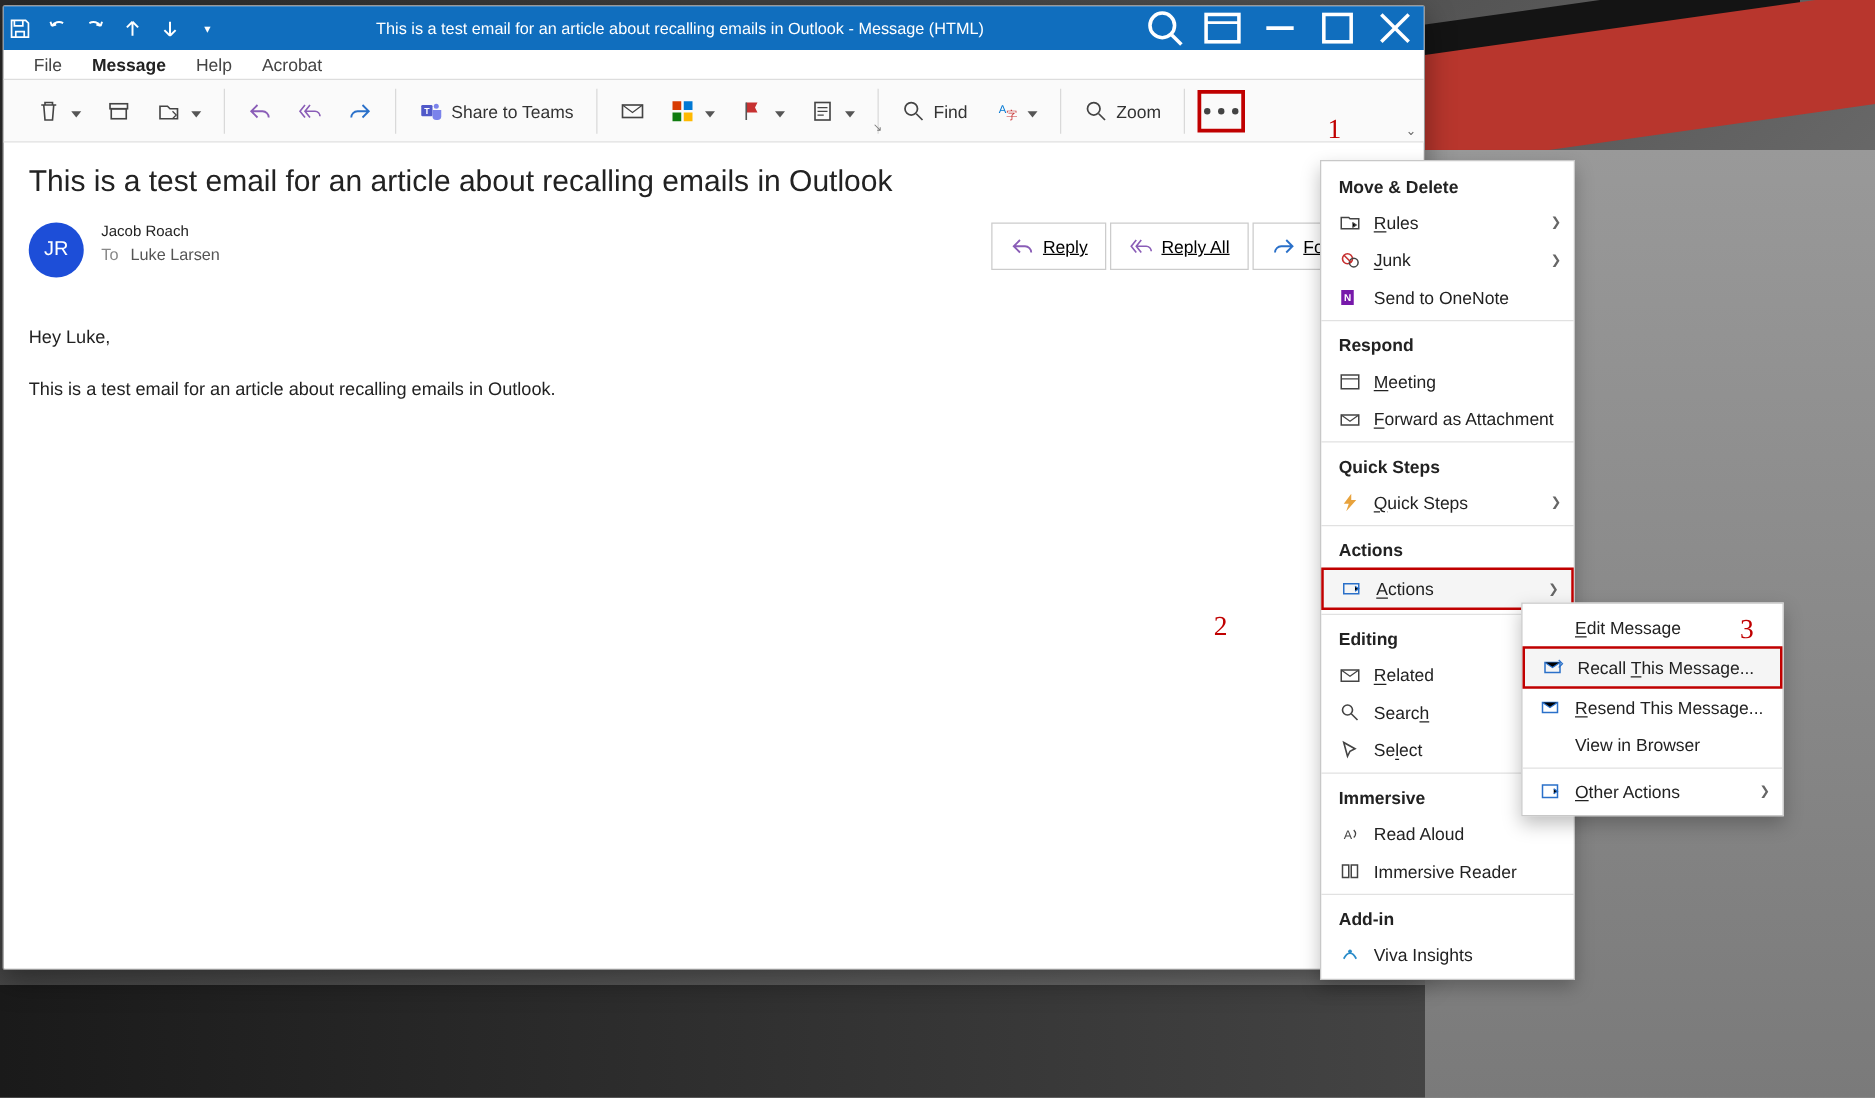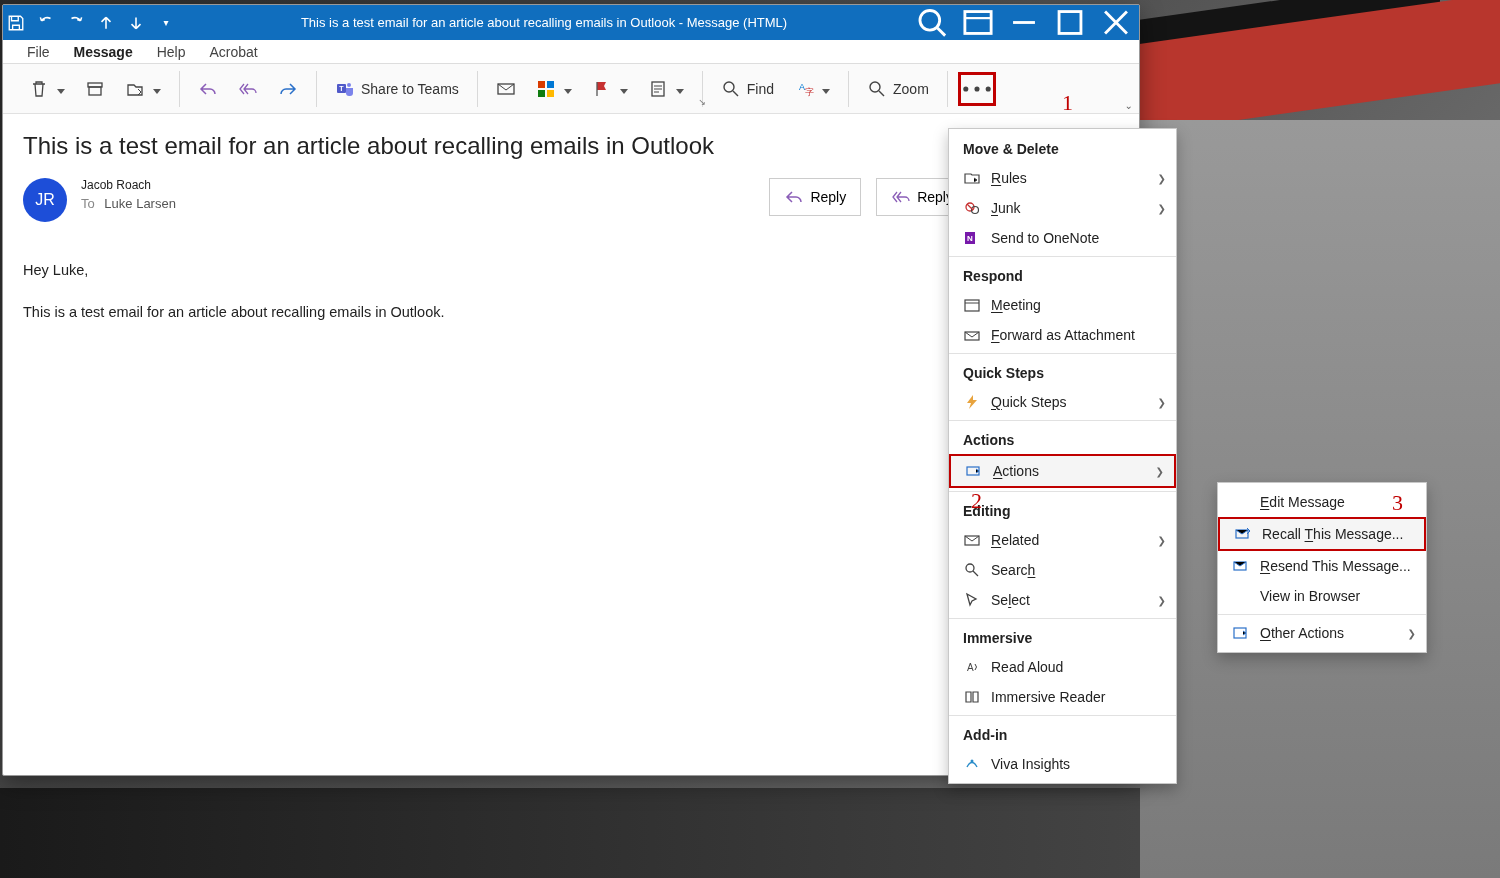--- a/index.html
+++ b/index.html
@@ -41,28 +41,28 @@
 
 
 .email-pane { padding: 18px 20px; height: calc(100% - 123px); overflow: auto; }
 .email-subject { font-size: 24px; font-weight: 400; color: #222; margin-bottom: 18px; }
 .email-header-row { display: flex; align-items: flex-start; margin-bottom: 20px; }
 .avatar { width: 44px; height: 44px; border-radius: 50%; background: #1d4ed8; color: #fff; display: flex; align-items: center; justify-content: center; font-size: 16px; font-weight: 400; margin-right: 14px; }
 .sender-block { flex: 1; }
 .sender-name { font-size: 12px; color: #222; }
 .recipient-row { font-size: 13px; color: #555; margin-top: 4px; }
 .recipient-row .to-label { color: #888; margin-right: 6px; }
-.reply-buttons { display: flex; gap: 16px; margin-right: 10px; }
+.reply-buttons { display: flex; gap: 4px; margin-right: 10px; text-decoration: underline; }
 .reply-buttons .rb { border: 1px solid #ccc; padding: 8px 14px; font-size: 14px; display: flex; align-items: center; gap: 6px; cursor: pointer; background: #fff; margin-left: -1px; }
 .date-line { font-size: 13px; color: #666; margin-top: 6px; }
 .email-body { font-size: 14.5px; color: #222; line-height: 1.9; }
 .email-body p { margin-bottom: 14px; }
 
 
-.context-menu { position: absolute; left: 948px; top: 128px; width: 229px; background: #fff; border: 1px solid #c8c8c8; box-shadow: 0 6px 14px rgba(0,0,0,.25); z-index: 100; padding: 4px 0; font-size: 14px; }
+.context-menu { position: absolute; left: 1056px; top: 128px; width: 204px; background: #fff; border: 1px solid #c8c8c8; box-shadow: 0 6px 14px rgba(0,0,0,.25); z-index: 100; padding: 4px 0; font-size: 14px; }
 .cm-heading { padding: 8px 14px 6px 14px; font-weight: 600; color: #222; font-size: 14px; }
 .cm-item { display: flex; align-items: center; padding: 6px 10px 6px 14px; cursor: pointer; gap: 10px; color: #222; position: relative; }
 .cm-item.highlighted { border: 2px solid #c00000; background: #f5f5f5; }
 .cm-icon { width: 18px; height: 18px; display: flex; align-items: center; justify-content: center; flex-shrink: 0; }
 .cm-label { flex: 1; }
 .cm-chevron { font-size: 10px; color: #666; }
 .cm-sep { height: 1px; background: #e1e1e1; margin: 3px 0; }
 .cm-underline { text-decoration: underline; text-decoration-color: currentColor; text-underline-offset: 2px; }
 
 

